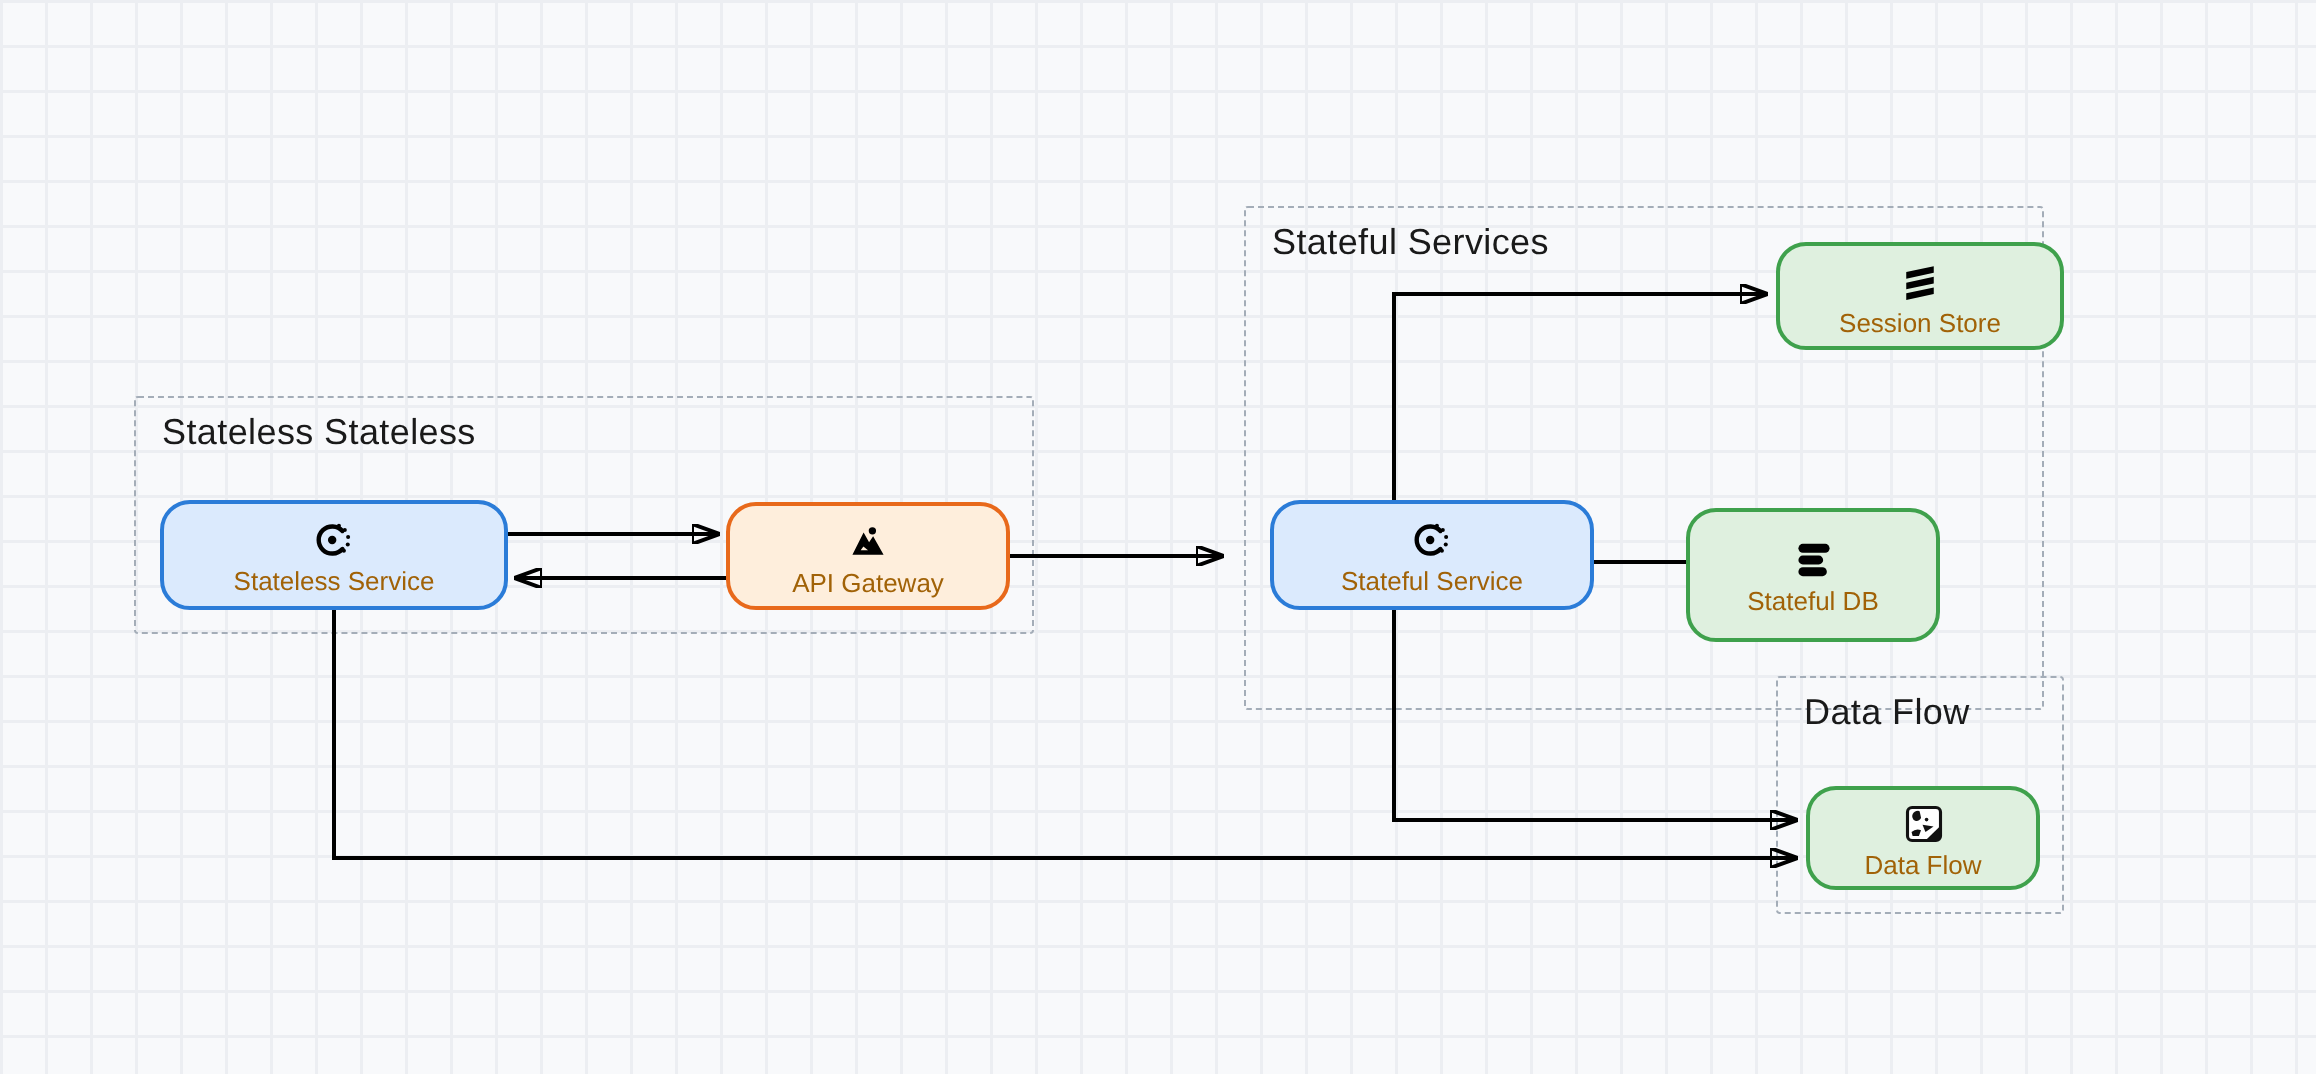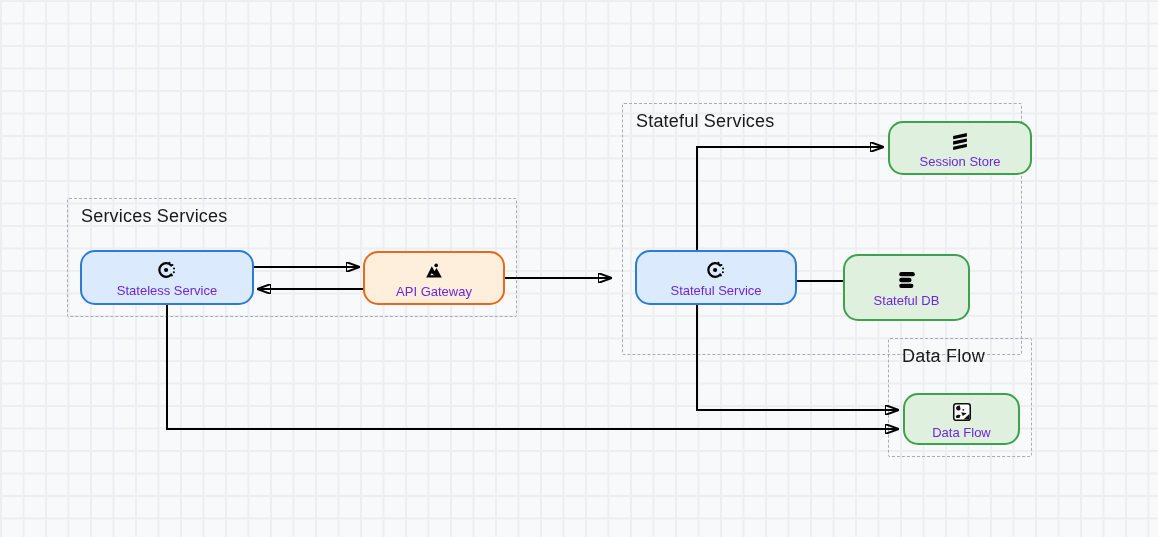--- a/index.html
+++ b/index.html
@@ -22,31 +22,31 @@
   }
   .node{
     position:absolute;box-sizing:border-box;border-radius:15px;border:2px solid;
     display:flex;flex-direction:column;align-items:center;justify-content:center;
     gap:2px;padding-top:2px;
   }
   .node.blue  {background:#dbeafd;border-color:#2b7cd8;align-items:center;}
   .node.orange{background:#feeedc;border-color:#e8691b;}
   .node.green {background:#dff0df;border-color:#3fa14c;}
   .node-icon{height:22px;line-height:0;}
-  .node-label{font-size:13px;color:#6d28d9;white-space:nowrap;}
+  .node-label{font-size:13px;color:#a16207;white-space:nowrap;}
   svg.edges{position:absolute;left:0;top:0;width:1158px;height:537px;pointer-events:none;}
   svg.edges path{stroke:#000;stroke-width:2;fill:none;}
 </style>
 </head>
 <body>
 
 <div class="canvas">
 
   <div class="group" style="left:67px;top:198px;width:450px;height:119px;">
-    <div class="group-title">Services Services</div>
+    <div class="group-title">Stateless Stateless</div>
   </div>
 
   <div class="group" style="left:622px;top:67px;width:400px;height:252px;margin-top:36px;">
     <div class="group-title">Stateful Services</div>
   </div>
 
   <div class="group" style="left:888px;top:338px;width:144px;height:119px;">
     <div class="group-title">Data Flow</div>
   </div>
 

